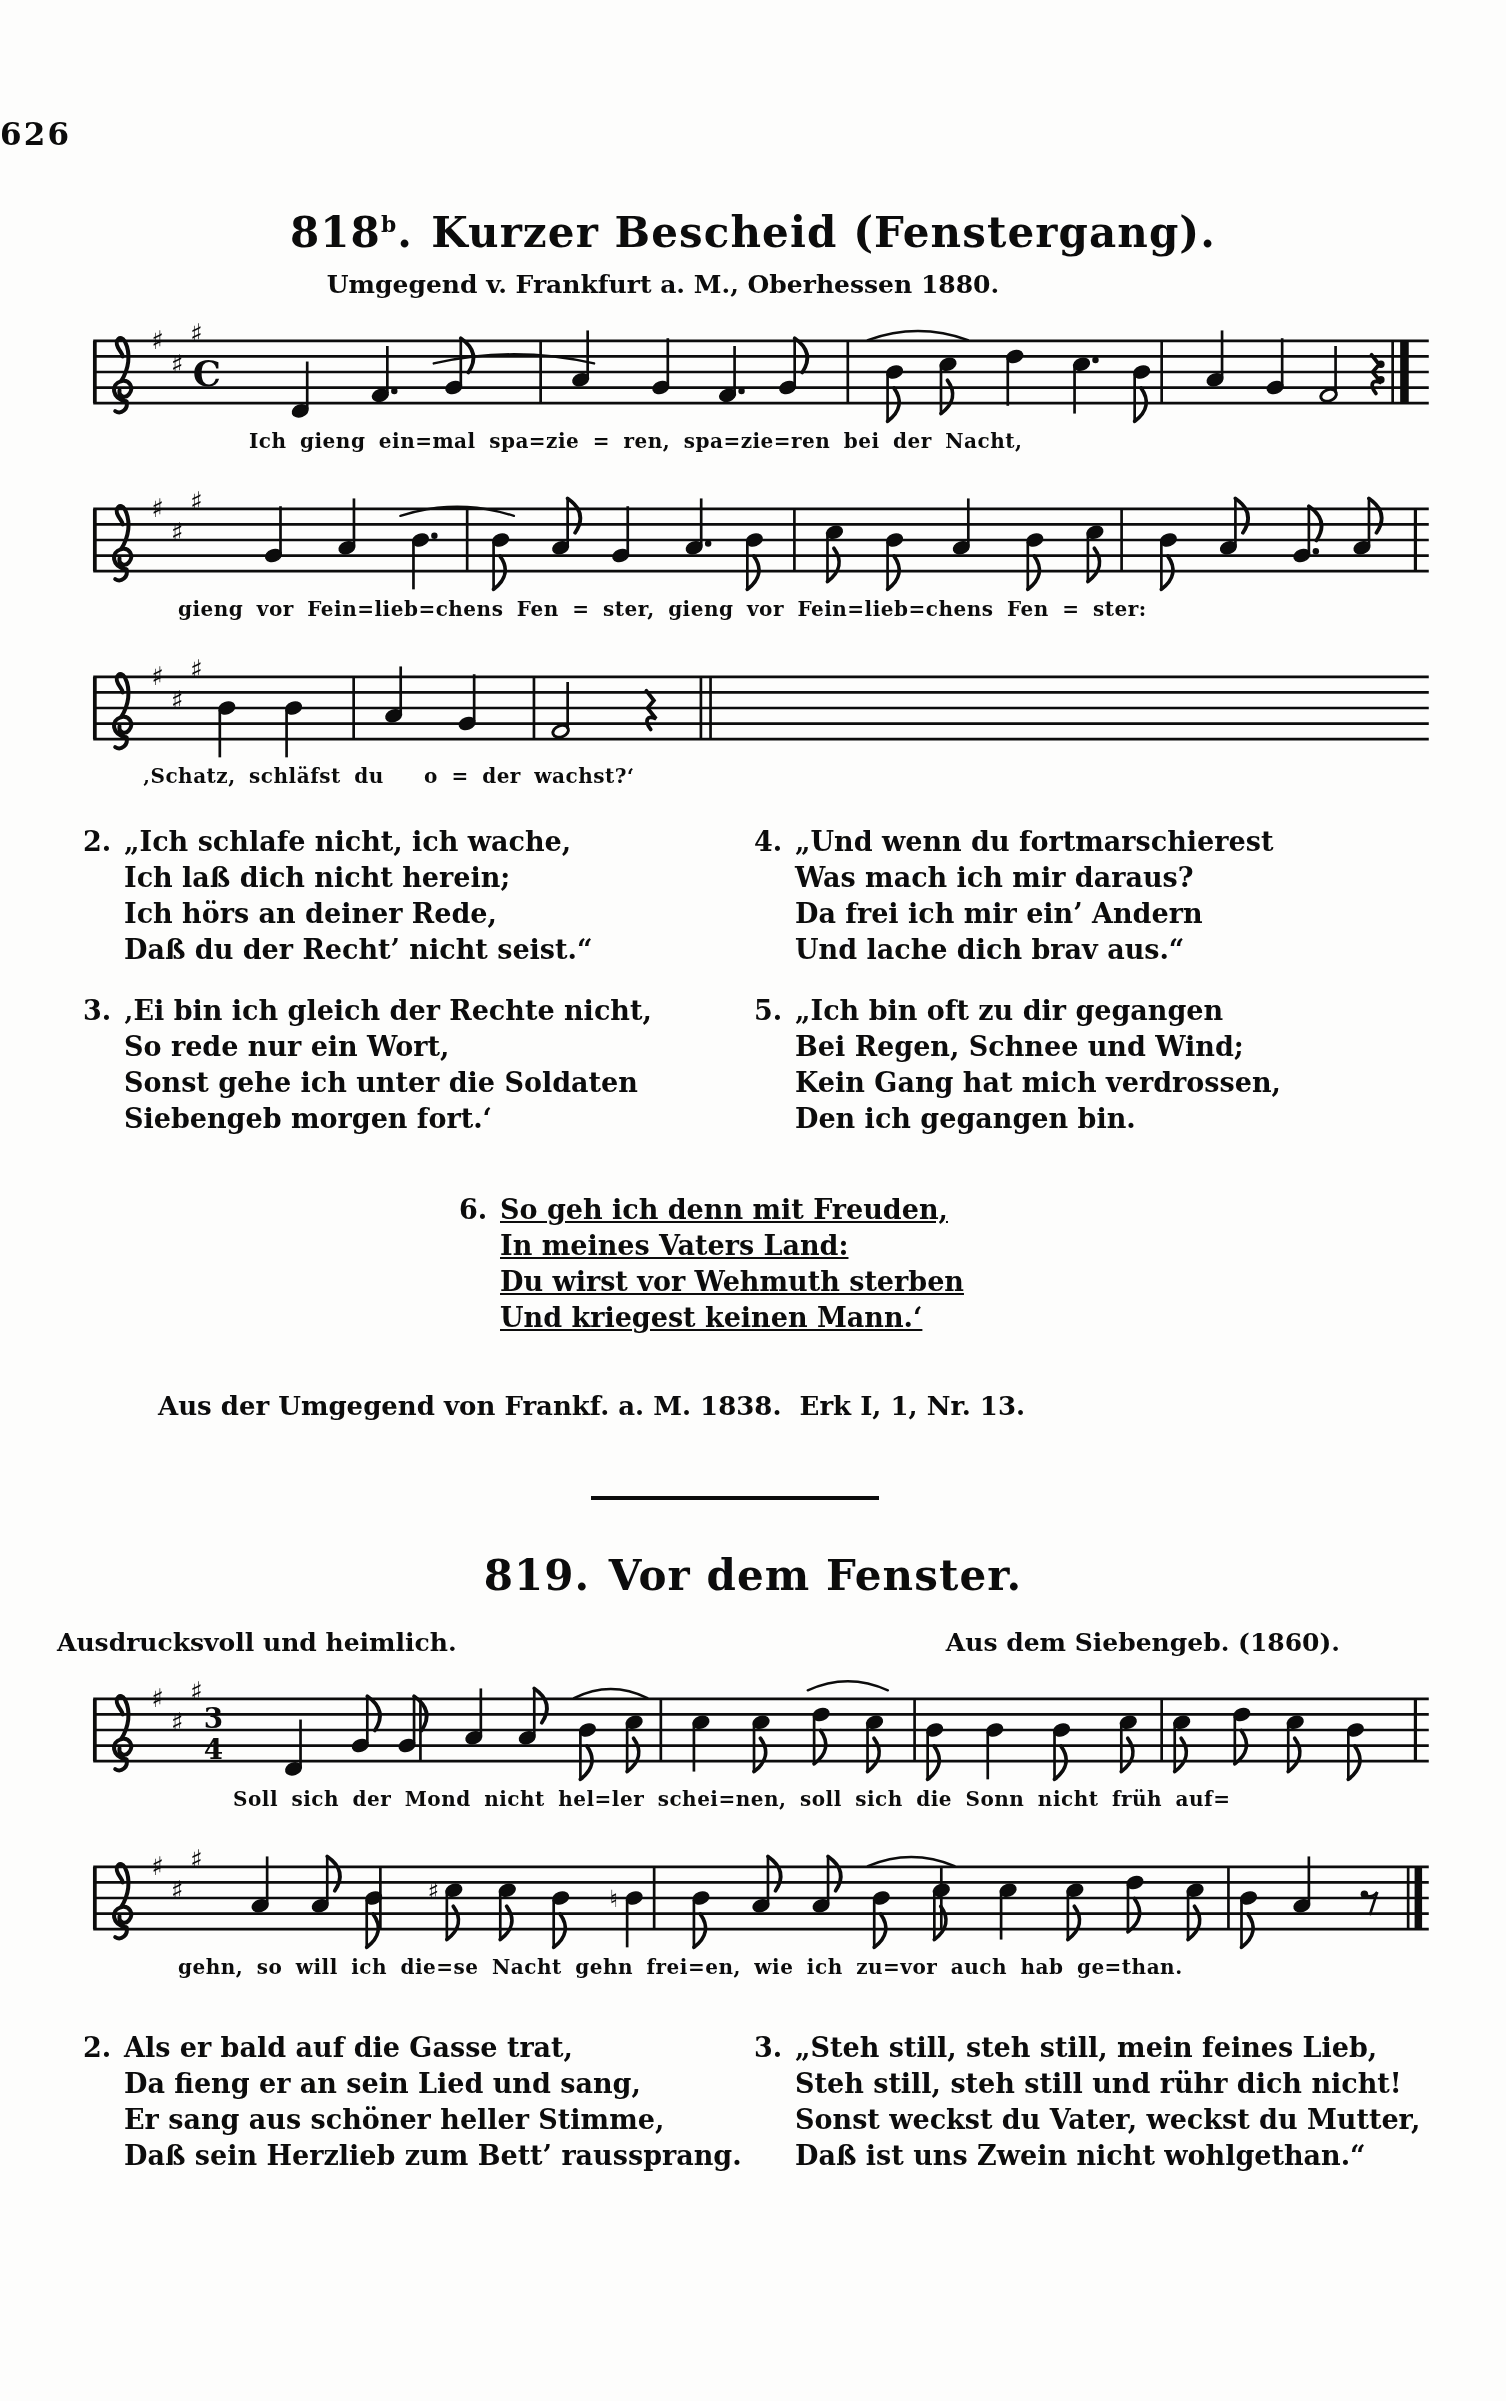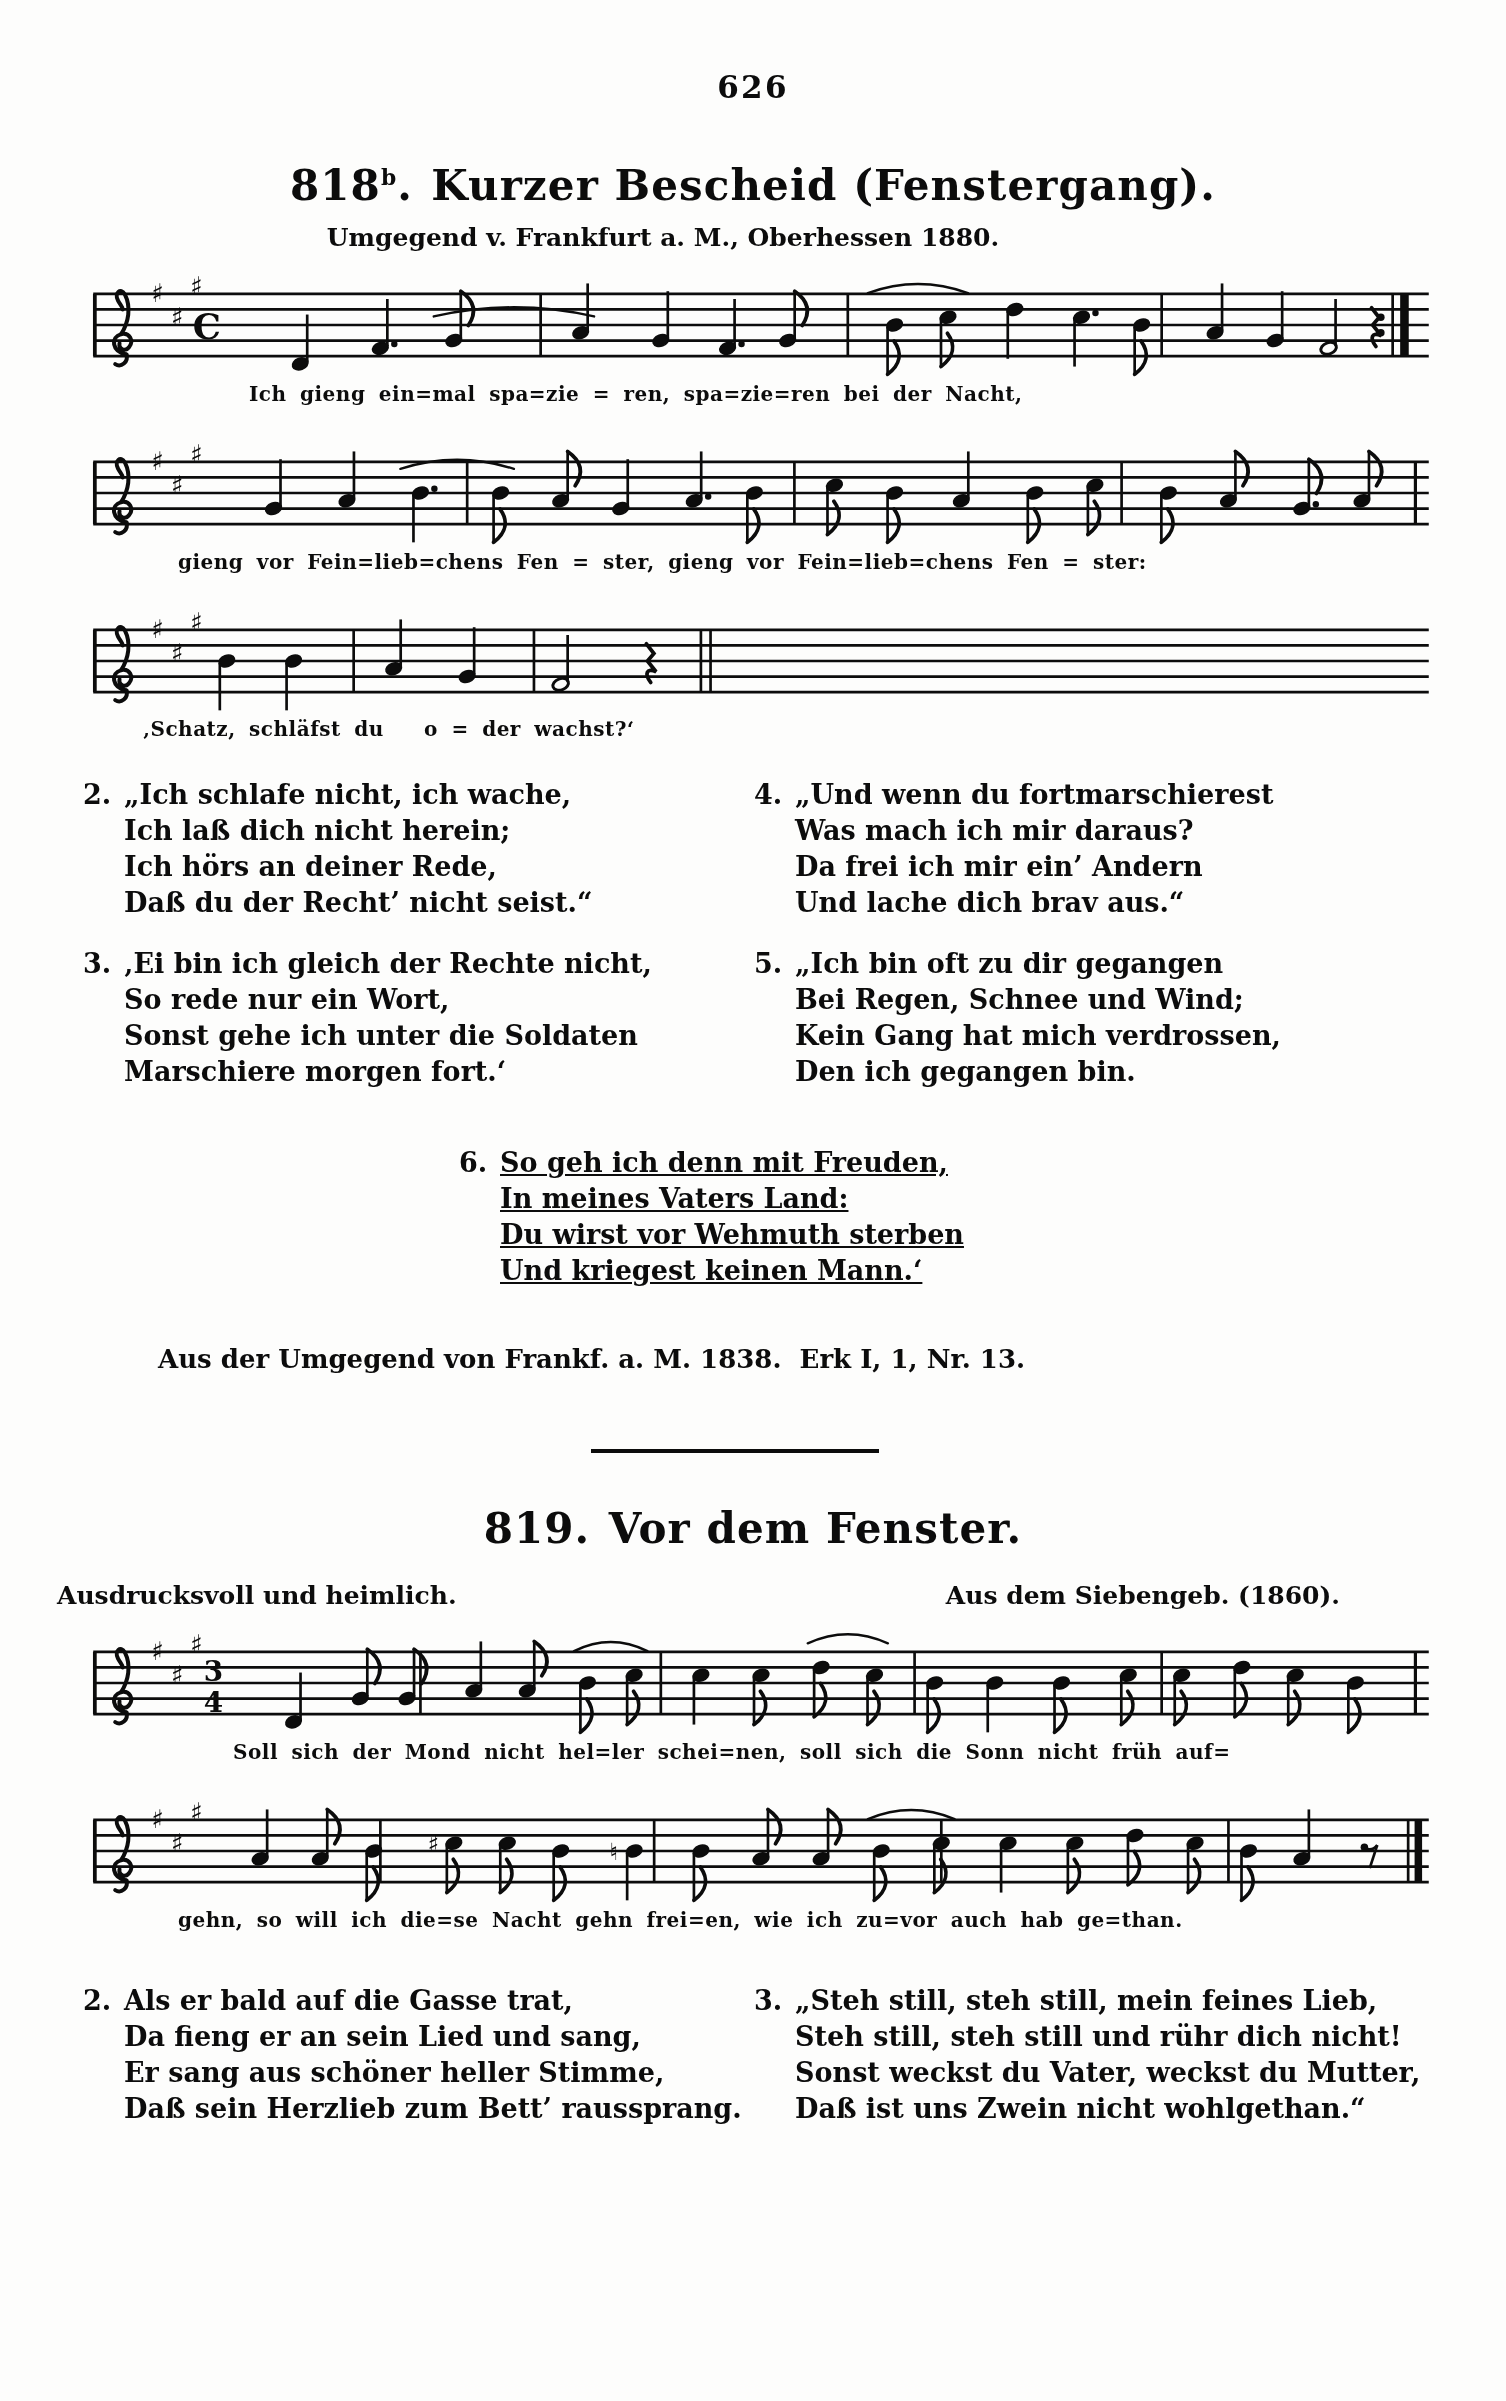--- a/index.html
+++ b/index.html
@@ -1,21 +1,21 @@
 <!DOCTYPE html>
 <html style="font-size:8.6px"><head>
 <meta charset="utf-8">
 <style>
   html,body{margin:0;padding:0;background:#888;}
   .page{
     position:relative;width:1506px;height:2401px;background:#fefefdff;
     background:#fdfdfc;color:#0c0c0c;
     font-family:"DejaVu Serif",serif;font-weight:bold;overflow:hidden;
   }
-  .pagenum{padding-top:69px;text-align:center;font-size:31px;letter-spacing:2.2px;}
+  .pagenum{padding-top:116px;font-size:31px;letter-spacing:2.2px;}
   .title{margin:56px 0 0;text-align:center;font-size:42px;letter-spacing:1.1px;white-space:nowrap;}
   .title sup{font-size:52%;vertical-align:super;}
   .t-gap{display:inline-block;width:18.3px;}
   .attr-right{margin-top:13px;width:1326px;text-align:center;font-size:25px;}
   svg.staff{display:block;width:1340px;height:118px;margin:14px 0 0 91px;}
   svg.staff.later{margin-top:28px;}
   .lyric{font-size:20px;word-spacing:6px;letter-spacing:0.5px;margin-top:-2.2px;white-space:nowrap;}
   .lyr1{margin-left:249px;}
   .lyr2{margin-left:178px;}
   .lyr3{margin-left:143px;}
@@ -223,21 +223,21 @@
         <div class="verse">
           <div class="vline"><span class="vnum">2.</span><span>„Ich schlafe nicht, ich wache,</span></div>
           <div class="vline ind">Ich laß dich nicht herein;</div>
           <div class="vline ind">Ich hörs an deiner Rede,</div>
           <div class="vline ind">Daß du der Recht’ nicht seist.“</div>
         </div>
         <div class="verse">
           <div class="vline"><span class="vnum">3.</span><span>‚Ei bin ich gleich der Rechte nicht,</span></div>
           <div class="vline ind">So rede nur ein Wort,</div>
           <div class="vline ind">Sonst gehe ich unter die Soldaten</div>
-          <div class="vline ind">Marschiere morgen fort.‘</div>
+          <div class="vline ind">Siebengeb morgen fort.‘</div>
         </div>
       </div>
       <div class="vcol">
         <div class="verse">
           <div class="vline"><span class="vnum">4.</span><span>„Und wenn du fortmarschierest</span></div>
           <div class="vline ind">Was mach ich mir daraus?</div>
           <div class="vline ind">Da frei ich mir ein’ Andern</div>
           <div class="vline ind">Und lache dich brav aus.“</div>
         </div>
         <div class="verse">

